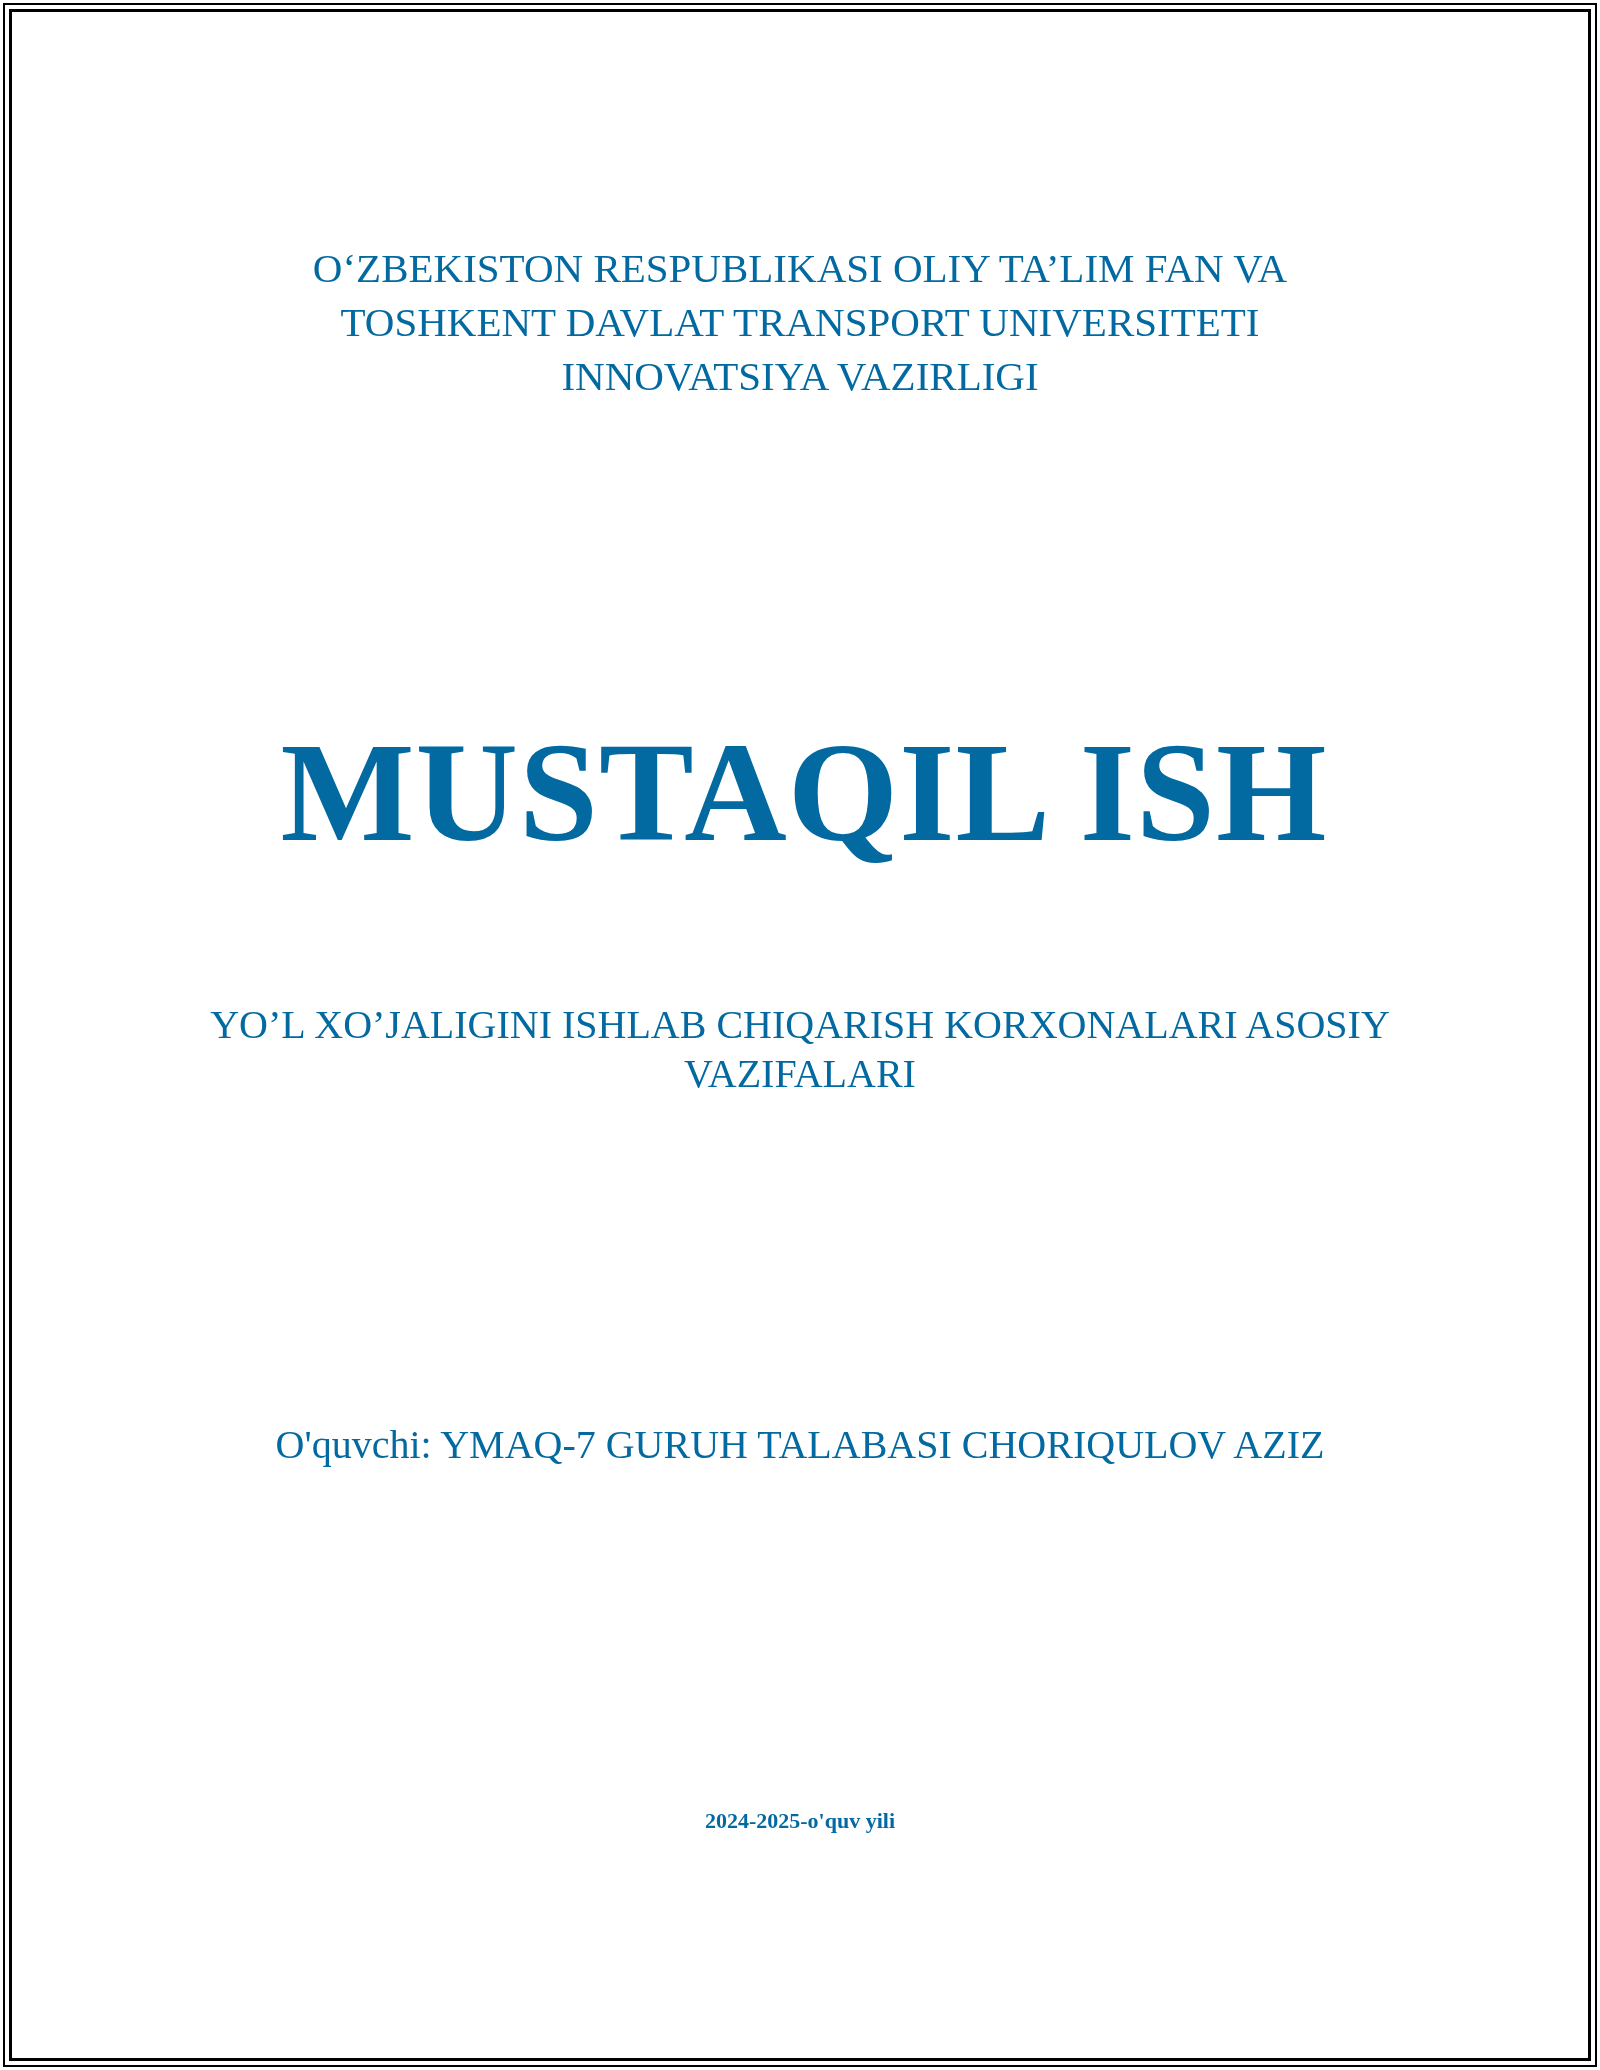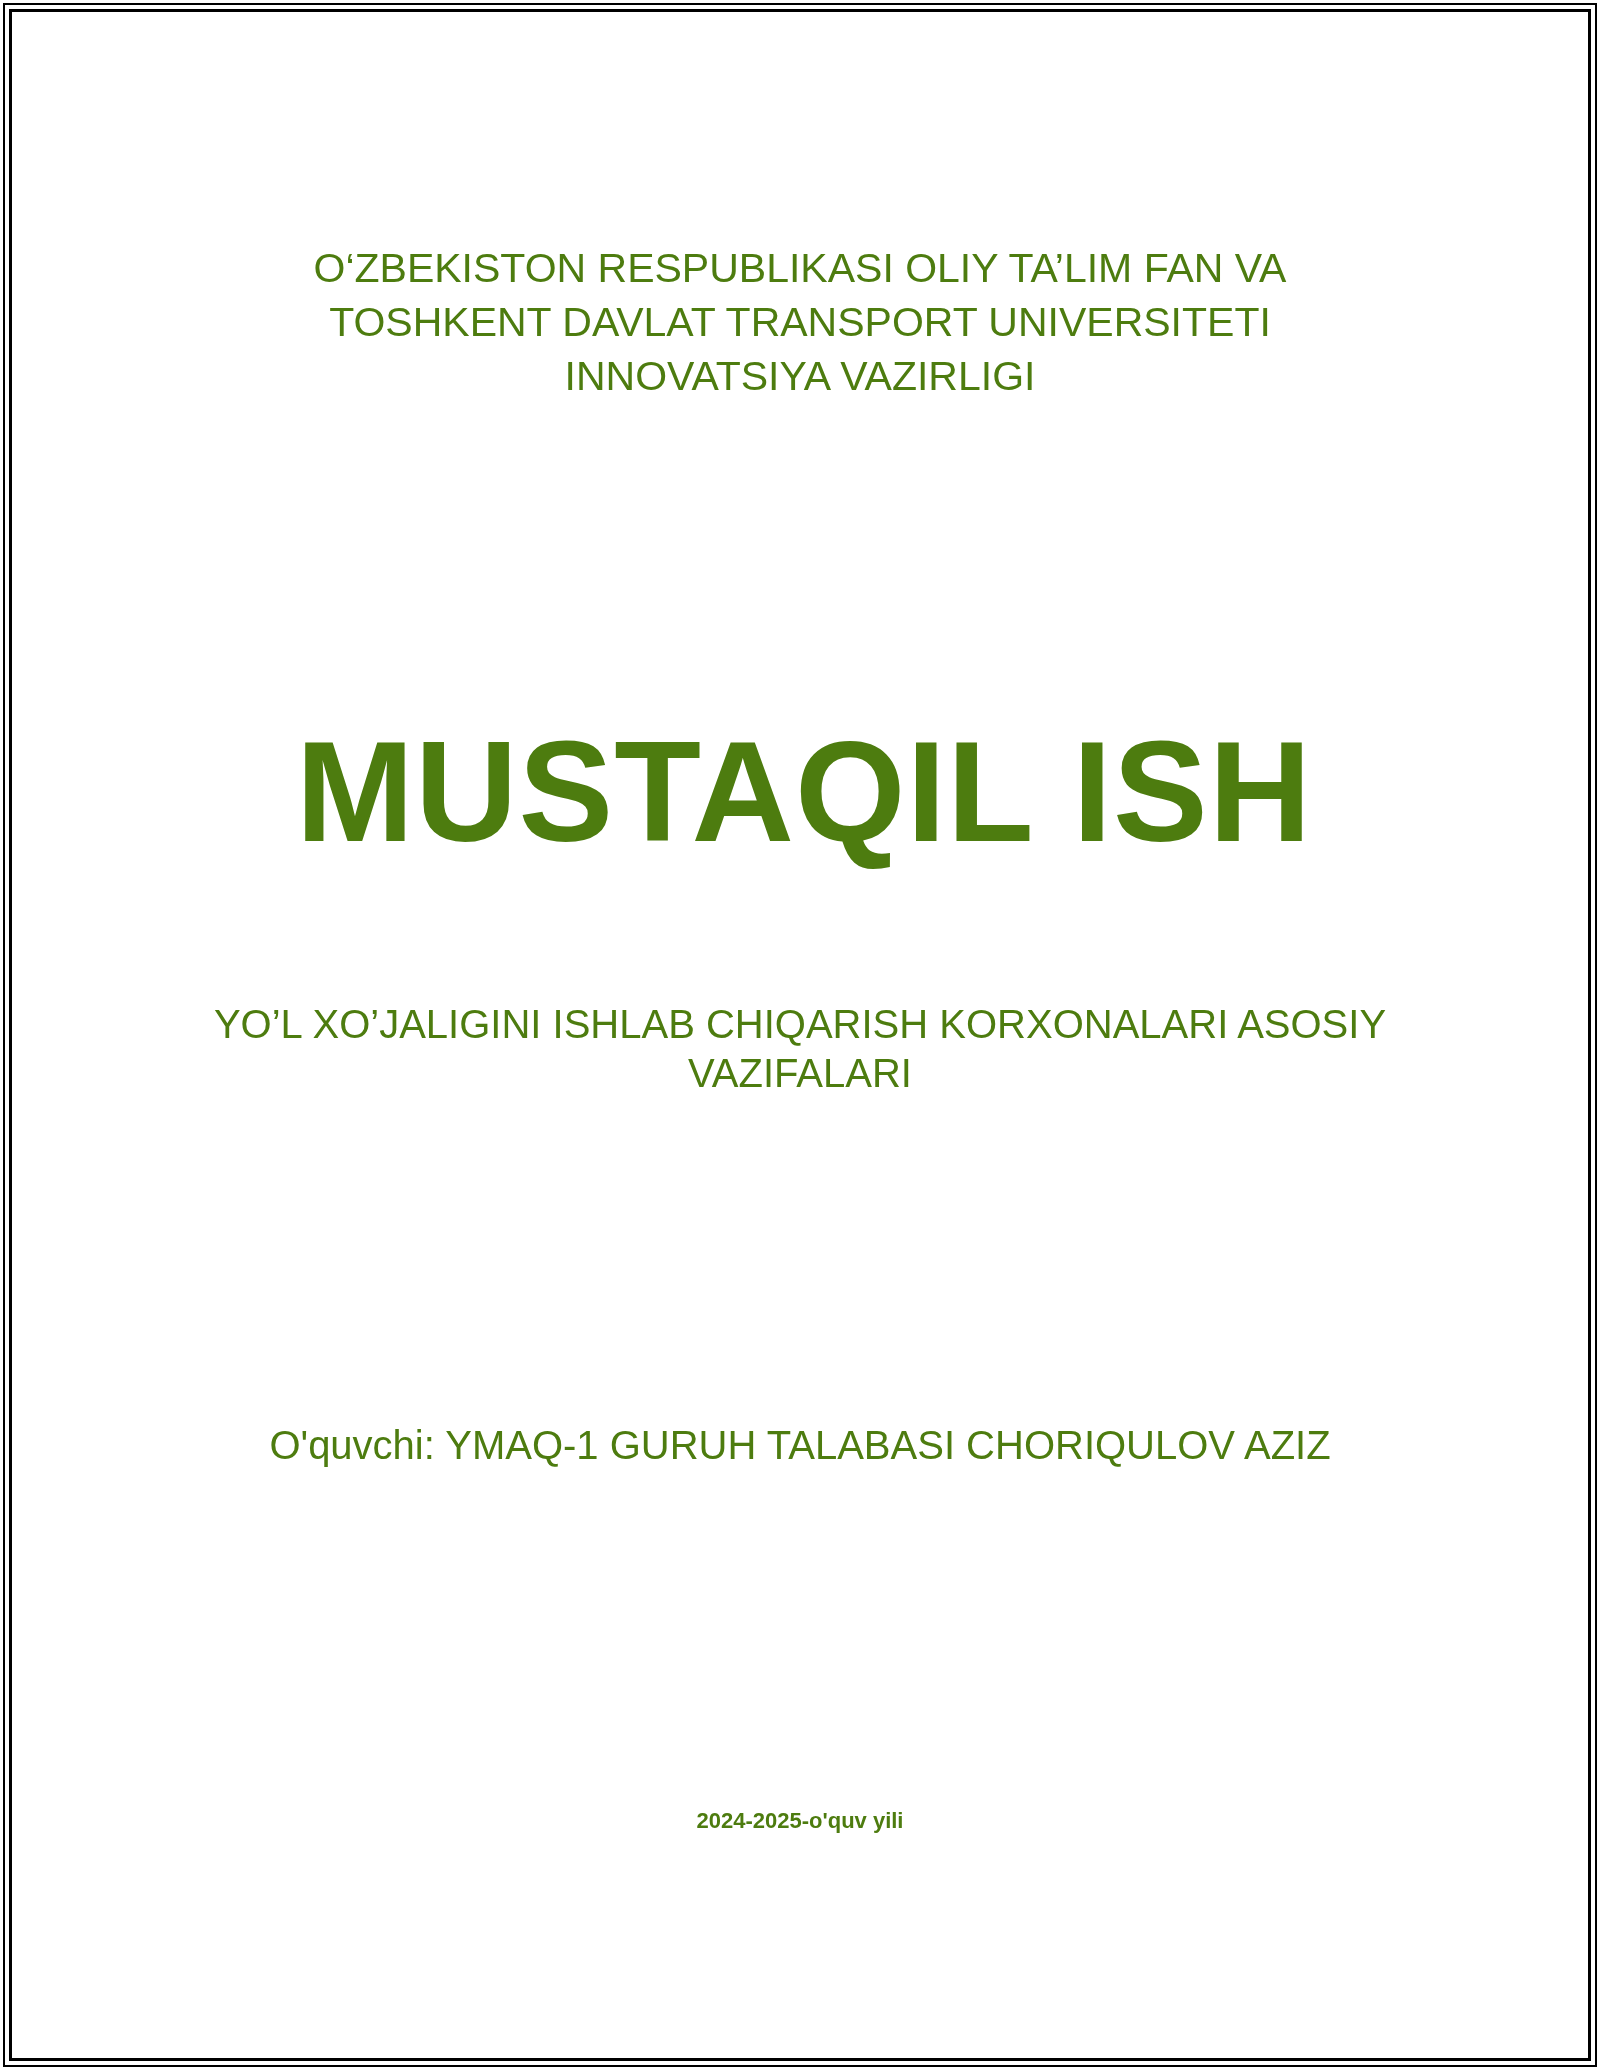--- a/index.html
+++ b/index.html
@@ -5,22 +5,22 @@
   html, body {
     margin: 0;
     padding: 0;
     background: #ffffff;
   }
   .page {
     position: relative;
     width: 1600px;
     height: 2070px;
     background: #ffffff;
-    font-family: Liberation Sans, sans-serif;
-    color: #4d7c0f;
+    font-family: Liberation Serif, serif;
+    color: #0369a1;
     overflow: hidden;
   }
   
   .border-outer {
     position: absolute;
     left: 3px; top: 3px; right: 3px; bottom: 3px;
     border: 2px solid #000000;
     pointer-events: none;
   }
   .border-inner {
@@ -95,18 +95,18 @@
       <div>INNOVATSIYA VAZIRLIGI</div>
     </div>
 
     <h1 class="main-title">MUSTAQIL ISH</h1>
 
     <div class="topic-block">
       <div>YO’L XO’JALIGINI ISHLAB CHIQARISH KORXONALARI ASOSIY</div>
       <div>VAZIFALARI</div>
     </div>
 
-    <div class="student-line">O'quvchi: YMAQ-1 GURUH TALABASI CHORIQULOV AZIZ</div>
+    <div class="student-line">O'quvchi: YMAQ-7 GURUH TALABASI CHORIQULOV AZIZ</div>
 
     <div class="year-line">2024-2025-o'quv yili</div>
 
   </div>
 </div>
 
 </body></html>

